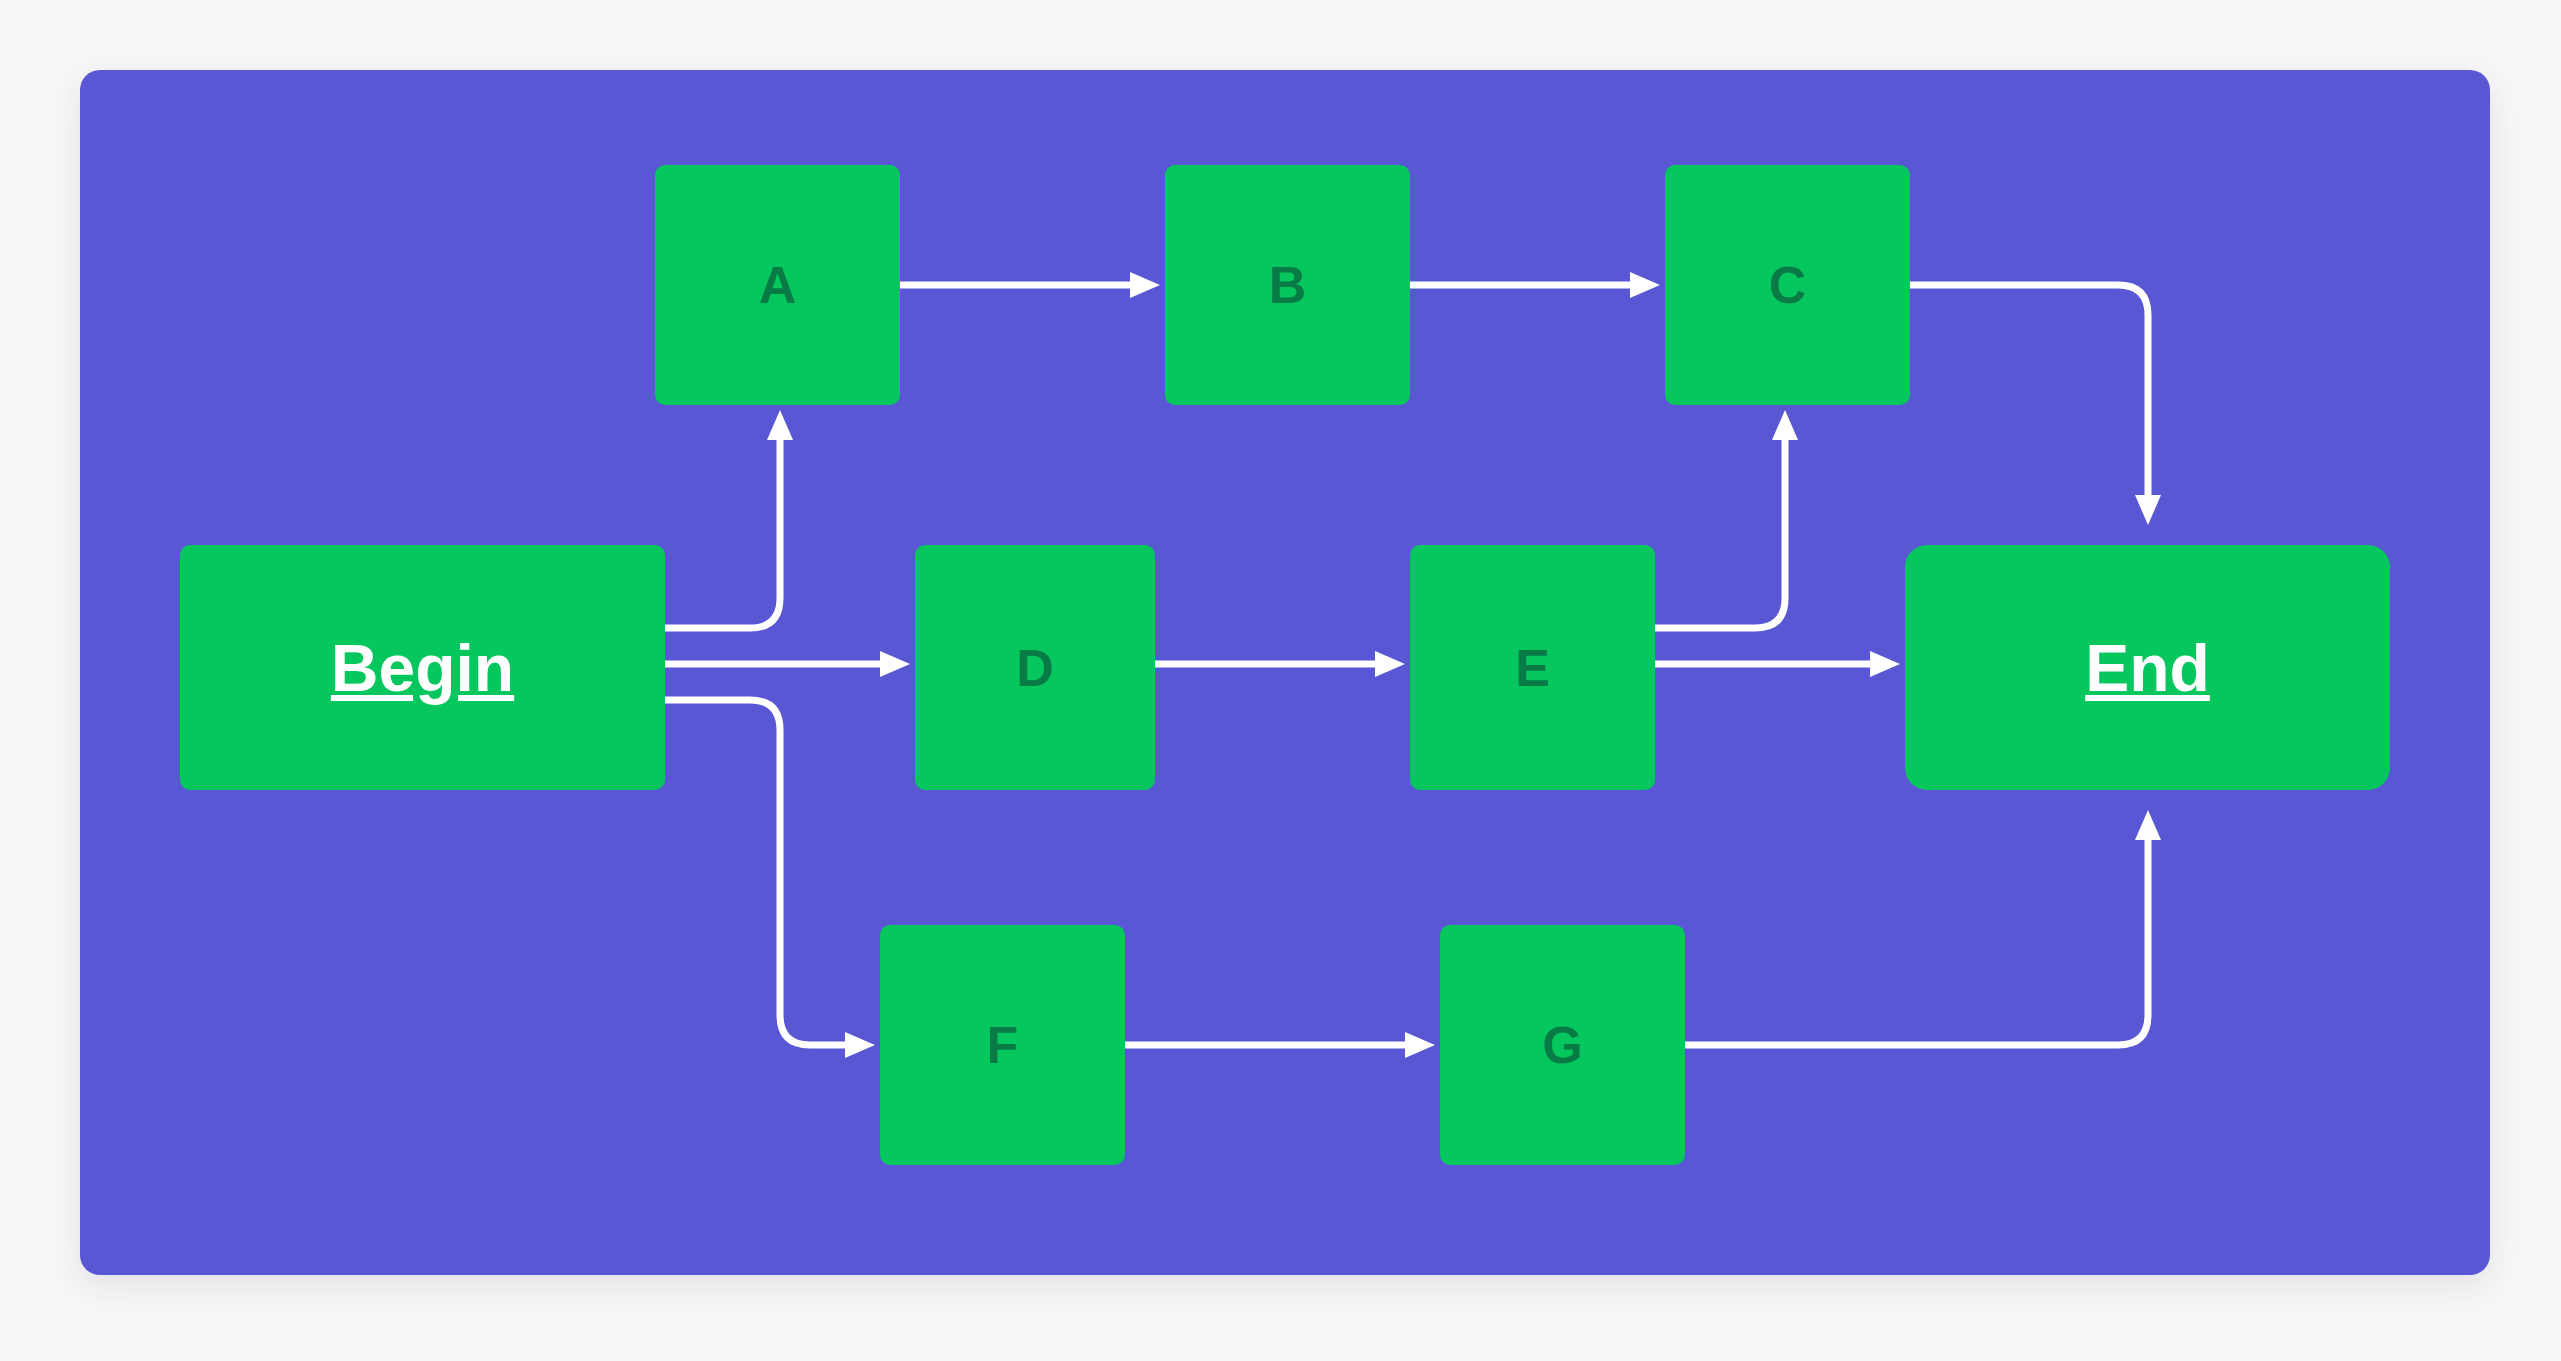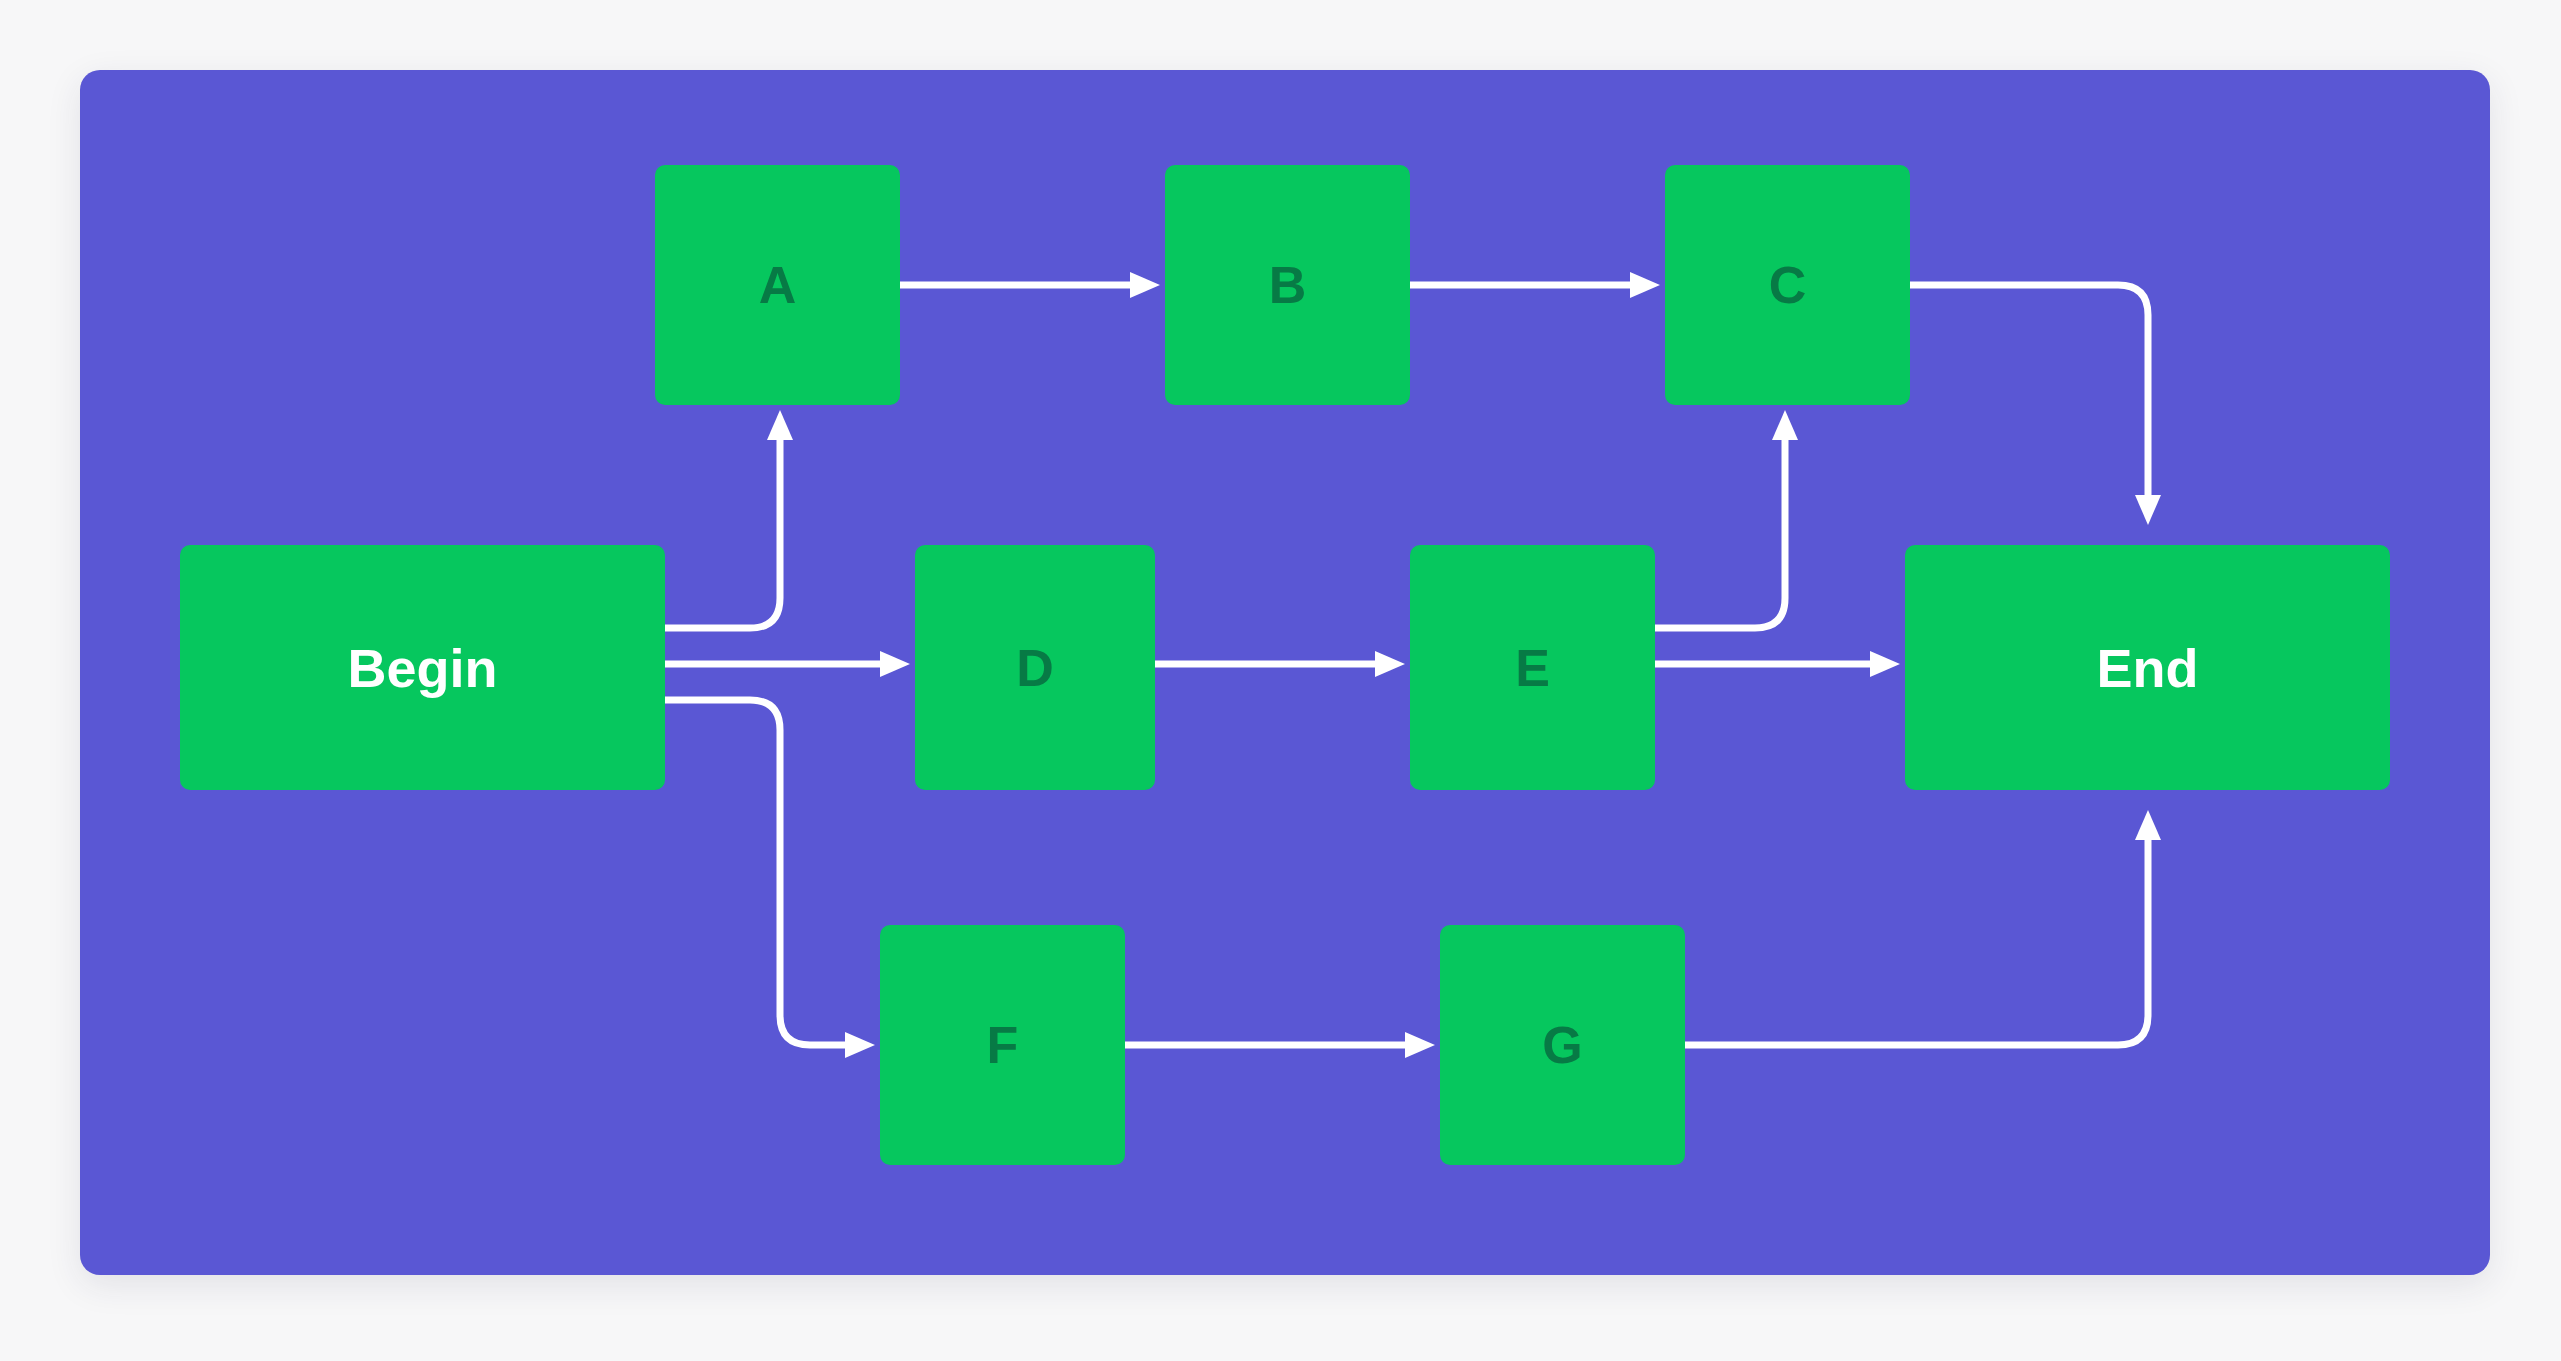--- a/index.html
+++ b/index.html
@@ -50,21 +50,22 @@
     font-weight: bold;
     line-height: 1;
     user-select: none;
   }
   .node.step .node-label {
     color: #077a45;
     font-size: 52px;
   }
   .node.terminal .node-label {
     color: #ffffff;
-    font-size: 54px;
+    font-size: 66px;
+    text-decoration: underline;
   }
 </style>
 </head>
 <body style="background: rgb(247, 247, 248);">
 
 <div id="stage">
 
   <div id="canvas" style="left: 80px; top: 70px; width: 2410px; height: 1205px; background: rgb(90, 87, 212); border-radius: 20px;"></div>
 
   <svg id="edge-layer" viewBox="0 0 2561 1361" width="2561" height="1361" xmlns="http://www.w3.org/2000/svg">
@@ -126,21 +127,21 @@
       </div>
       <div class="node step" style="left: 1665px; top: 165px; width: 245px; height: 240px; background: rgb(6, 199, 94); border-radius: 10px;">
         <span class="node-label" style="color: rgb(7, 122, 69);">C</span>
       </div>
       <div class="node step" style="left: 915px; top: 545px; width: 240px; height: 245px; background: rgb(6, 199, 94); border-radius: 10px;">
         <span class="node-label" style="color: rgb(7, 122, 69);">D</span>
       </div>
       <div class="node step" style="left: 1410px; top: 545px; width: 245px; height: 245px; background: rgb(6, 199, 94); border-radius: 10px;">
         <span class="node-label" style="color: rgb(7, 122, 69);">E</span>
       </div>
-      <div class="node terminal" style="left: 1905px; top: 545px; width: 485px; height: 245px; background: rgb(6, 199, 94); border-radius: 10px;">
+      <div class="node terminal" style="left: 1905px; top: 545px; width: 485px; height: 245px; background: rgb(6, 199, 94); border-radius: 22px;">
         <span class="node-label" style="color: rgb(255, 255, 255);">End</span>
       </div>
       <div class="node step" style="left: 880px; top: 925px; width: 245px; height: 240px; background: rgb(6, 199, 94); border-radius: 10px;">
         <span class="node-label" style="color: rgb(7, 122, 69);">F</span>
       </div>
       <div class="node step" style="left: 1440px; top: 925px; width: 245px; height: 240px; background: rgb(6, 199, 94); border-radius: 10px;">
         <span class="node-label" style="color: rgb(7, 122, 69);">G</span>
       </div>
     </div>
 

